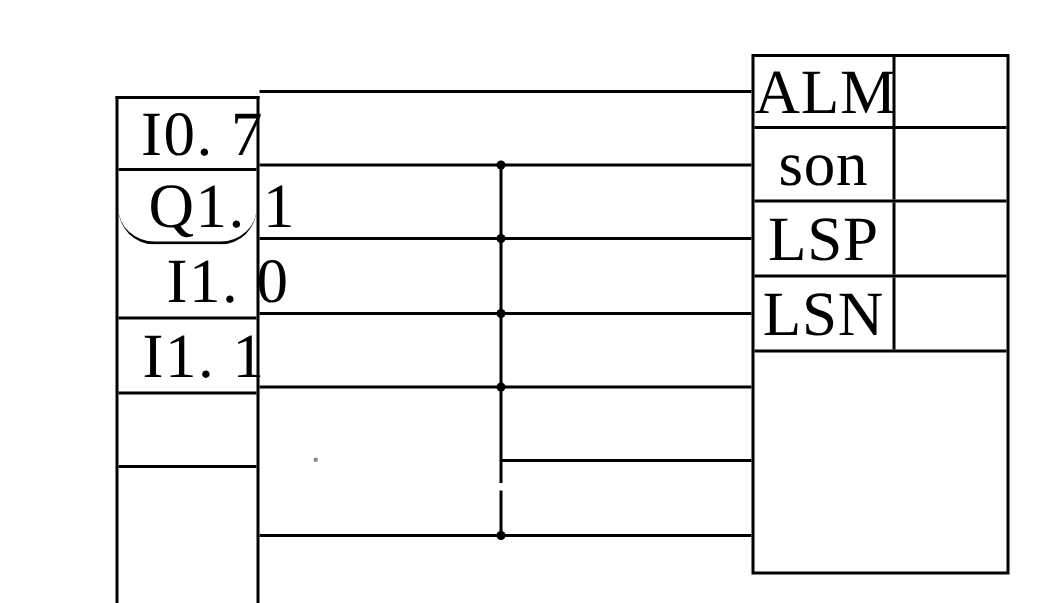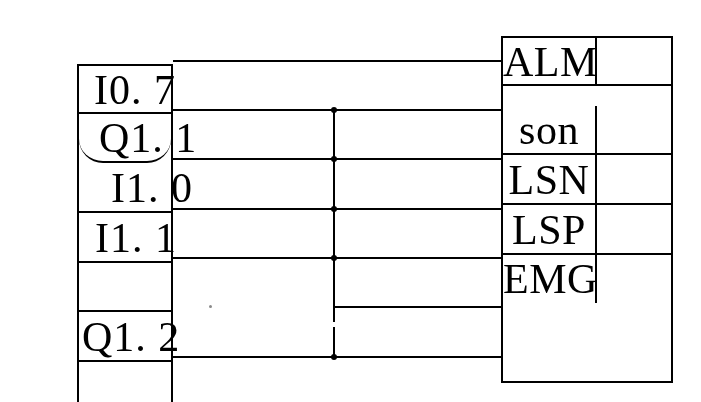--- a/index.html
+++ b/index.html
@@ -77,44 +77,37 @@
     </div>
     <div class="lrow" style="height:50px;">
       <span class="lab" style="left:32px;line-height:50px;">I1. 0</span>
     </div>
     <div class="lrow" style="height:50px;">
       <span class="lab" style="left:16px;line-height:50px;">I1. 1</span>
     </div>
     <div class="lrow" style="height:49px;">
       <span class="lab" style="left:15px;line-height:49px;"></span>
     </div>
-    <div class="lrow" style="height:50px;">
-      <span class="lab" style="left:3px;line-height:50px;">Q1. 2</span>
-    </div>
     <div class="lrow last" style="height:19px;">
       <span class="lab" style="left:15px;line-height:19px;"></span>
     </div>
   </div>
 
   <div class="rtable">
     <div class="rrow" style="height:48px;">
       <div class="cell-label" style="line-height:48px;">ALM</div>
       <div class="cell-value"></div>
     </div>
-    <div class="rrow" style="height:49px;margin-top:20px;">
+    <div class="rrow" style="height:49px;">
       <div class="cell-label" style="line-height:49px;">son</div>
-      <div class="cell-value"></div>
-    </div>
-    <div class="rrow" style="height:50px;">
-      <div class="cell-label" style="line-height:50px;">LSN</div>
       <div class="cell-value"></div>
     </div>
     <div class="rrow" style="height:50px;">
       <div class="cell-label" style="line-height:50px;">LSP</div>
       <div class="cell-value"></div>
     </div>
-    <div class="rrow last" style="height:48px;">
-      <div class="cell-label" style="line-height:48px;">EMG</div>
+    <div class="rrow" style="height:50px;">
+      <div class="cell-label" style="line-height:50px;">LSN</div>
       <div class="cell-value"></div>
     </div>
   </div>
 
 </div>
 
 </body></html>

